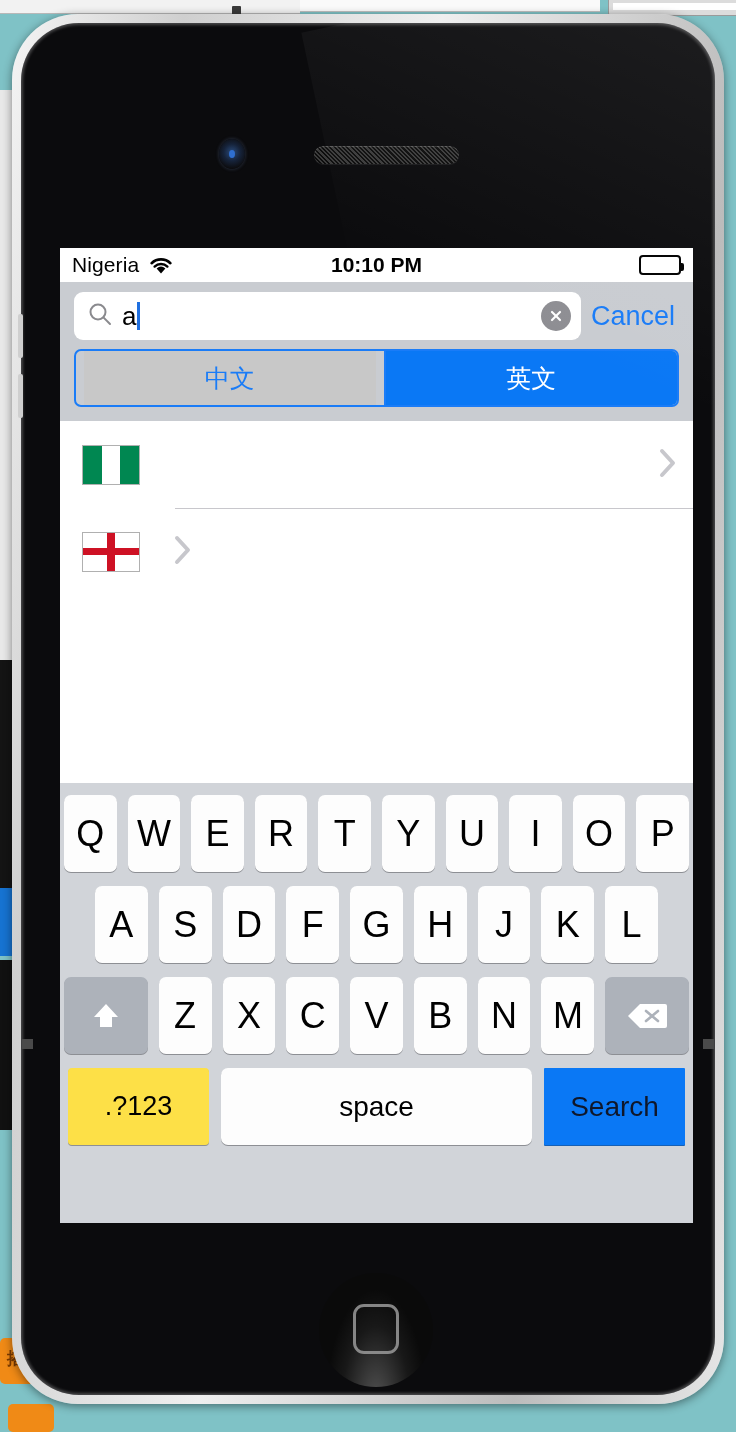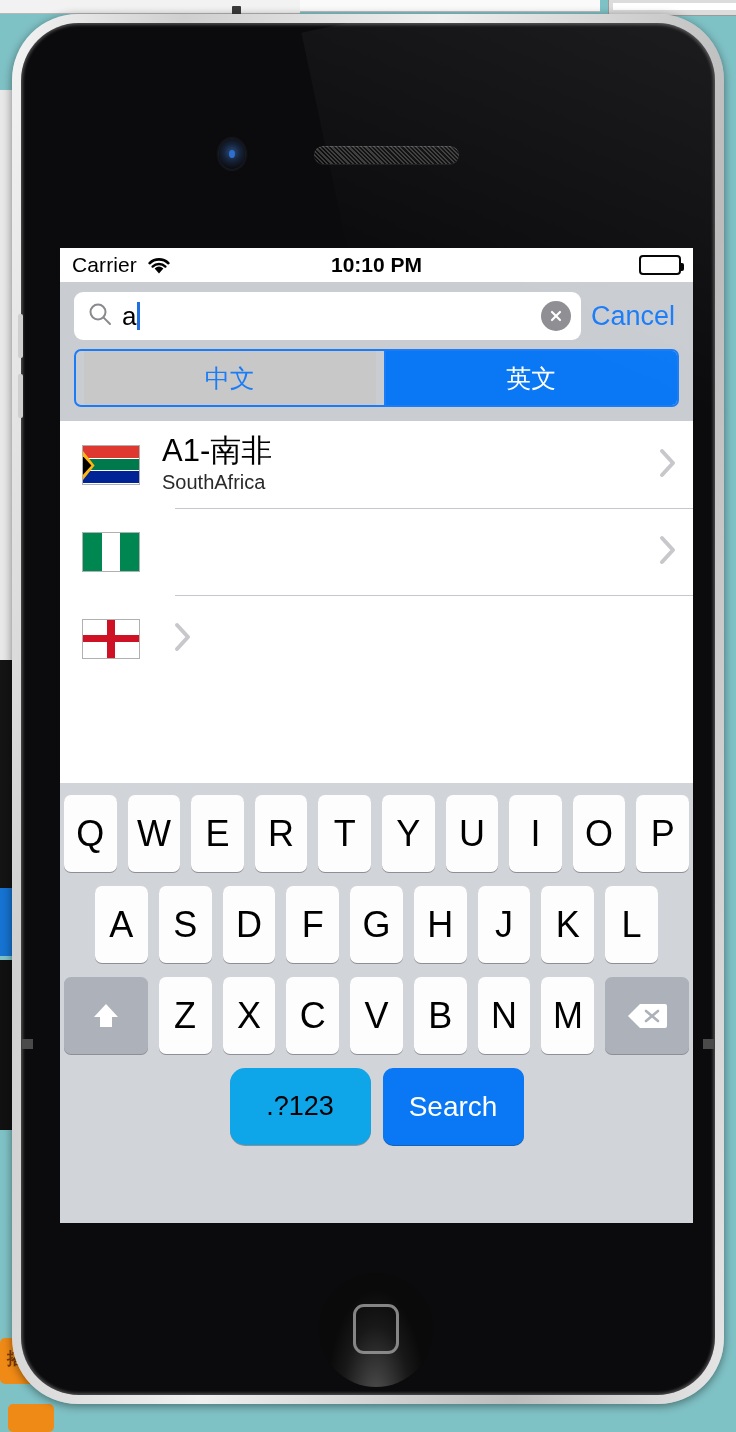--- a/index.html
+++ b/index.html
@@ -136,23 +136,23 @@
   #keyboard { position:absolute; left:0; right:0; bottom:0; height:440px; background:#d1d4d9; padding:12px 4px 8px 4px; z-index:6; }
   .kb-row { display:flex; justify-content:center; gap:11px; margin-bottom:14px; }
   .kb-row.r2 { padding:0 31px; }
   .kb-row.r3 { gap:11px; }
   .kb-row.r4 { margin-bottom:0; gap:12px; padding:0 4px; }
   .key { width:53px; height:77px; background:#fdfdfd; border-radius:7px; display:flex; align-items:center; justify-content:center;
     font-size:36px; color:#000; box-shadow:0 1px 0 #8d8f94; }
   .key-wide { background:#adb2ba; box-shadow:0 1px 0 #8d8f94; }
   .key-shift { width:84px; }
   .key-del { width:84px; }
-  .key-num { width:141px; height:77px; font-size:27px; background:#0ea5e9; box-shadow:0 1px 0 #8d8f94; border-radius:15px; display:flex; align-items:center; justify-content:center; }
+  .key-num { width:141px; height:77px; font-size:27px; background:#fde047; box-shadow:0 1px 0 #8d8f94; border-radius:4px; display:flex; align-items:center; justify-content:center; }
   .key-space { flex:1; height:77px; background:#fdfdfd; border-radius:7px; display:flex; align-items:center; justify-content:center; font-size:28px; box-shadow:0 1px 0 #8d8f94; }
-  .key-search { width:141px; height:77px; background:#0a78f5; color:#ffffff; border-radius:10px; display:flex; align-items:center; justify-content:center; font-size:28px; box-shadow:0 1px 0 #1660b5; }
+  .key-search { width:141px; height:77px; background:#0a78f5; color:#0f172a; border-radius:1px; display:flex; align-items:center; justify-content:center; font-size:28px; box-shadow:0 1px 0 #1660b5; }
 </style>
 </head>
 <body>
 
 <div id="desktop-bg">
   <div class="bg-strip-top-white"></div>
   <div class="bg-strip-top-white2"></div>
   <div class="bg-strip-top-win">
       <i></i>
     </div>
@@ -173,21 +173,21 @@
     <div class="glass-sheen"></div>
     <div class="front-camera">
         <i></i>
       </div>
     <div class="earpiece"></div>
 
     <div id="screen">
 
       <div class="status-bar">
         <div class="status-left">
-          <span class="carrier-text">Carrier</span>
+          <span class="carrier-text">Nigeria</span>
           <span class="wifi-icon">
             <svg width="26" height="20" viewBox="0 0 26 20">
               <path d="M13 18.6 L8.6 13.4 a7 7 0 0 1 8.8 0 Z" fill="#000"></path>
               <path d="M3.6 8.2 a13.5 13.5 0 0 1 18.8 0" stroke="#000" stroke-width="2.6" fill="none" stroke-linecap="round"></path>
               <path d="M6.6 11.6 a9.2 9.2 0 0 1 12.8 0" stroke="#000" stroke-width="2.4" fill="none" stroke-linecap="round"></path>
             </svg>
           </span>
         </div>
         <div class="status-time">10:10 PM</div>
         <div class="status-right">
@@ -217,39 +217,20 @@
 
       <div class="segmented-wrap">
         <div class="segmented">
           <div class="seg off">中文</div>
           <div class="seg on">英文</div>
         </div>
       </div>
 
       <div class="table">
 
-        <div class="row">
-          <span class="flag fl-za">
-            <i class="r"></i>
-              <i class="w"></i>
-              <i class="b"></i>
-              <i class="g1"></i>
-              <i class="y"></i>
-              <i class="k"></i>
-          </span>
-          <span class="row-texts">
-            <div class="row-title">A1-南非</div>
-            <div class="row-sub">SouthAfrica</div>
-          </span>
-          <span class="chevron">
-            <svg width="22" height="38" viewBox="0 0 22 38">
-                <polyline points="5,7 16,19 5,31" fill="none" stroke="#c7c7cc" stroke-width="4" stroke-linecap="round" stroke-linejoin="round"></polyline>
-              </svg>
-          </span>
-        </div>
 
 
         <div class="row">
           <span class="flag fl-ng">
             <i class="g1"></i>
               <i class="w"></i>
               <i class="g2"></i>
           </span>
           <span class="row-texts">
           </span>
@@ -319,20 +300,21 @@
             <svg width="44" height="32" viewBox="0 0 44 32">
               <path d="M15 4 H40 a2 2 0 0 1 2 2 V26 a2 2 0 0 1 -2 2 H15 L3 16 Z" fill="#ffffff"></path>
               <line x1="21" y1="11" x2="33" y2="21" stroke="#adb2ba" stroke-width="2.6" stroke-linecap="round"></line>
               <line x1="33" y1="11" x2="21" y2="21" stroke="#adb2ba" stroke-width="2.6" stroke-linecap="round"></line>
             </svg>
           </div>
         </div>
 
         <div class="kb-row r4">
           <div class="key-num">.?123</div>
+          <div class="key-space">space</div>
           <div class="key-search">Search</div>
         </div>
 
       </div>
 
     </div>
 
     <div class="home-button">
       <div class="home-glyph"></div>
     </div>

